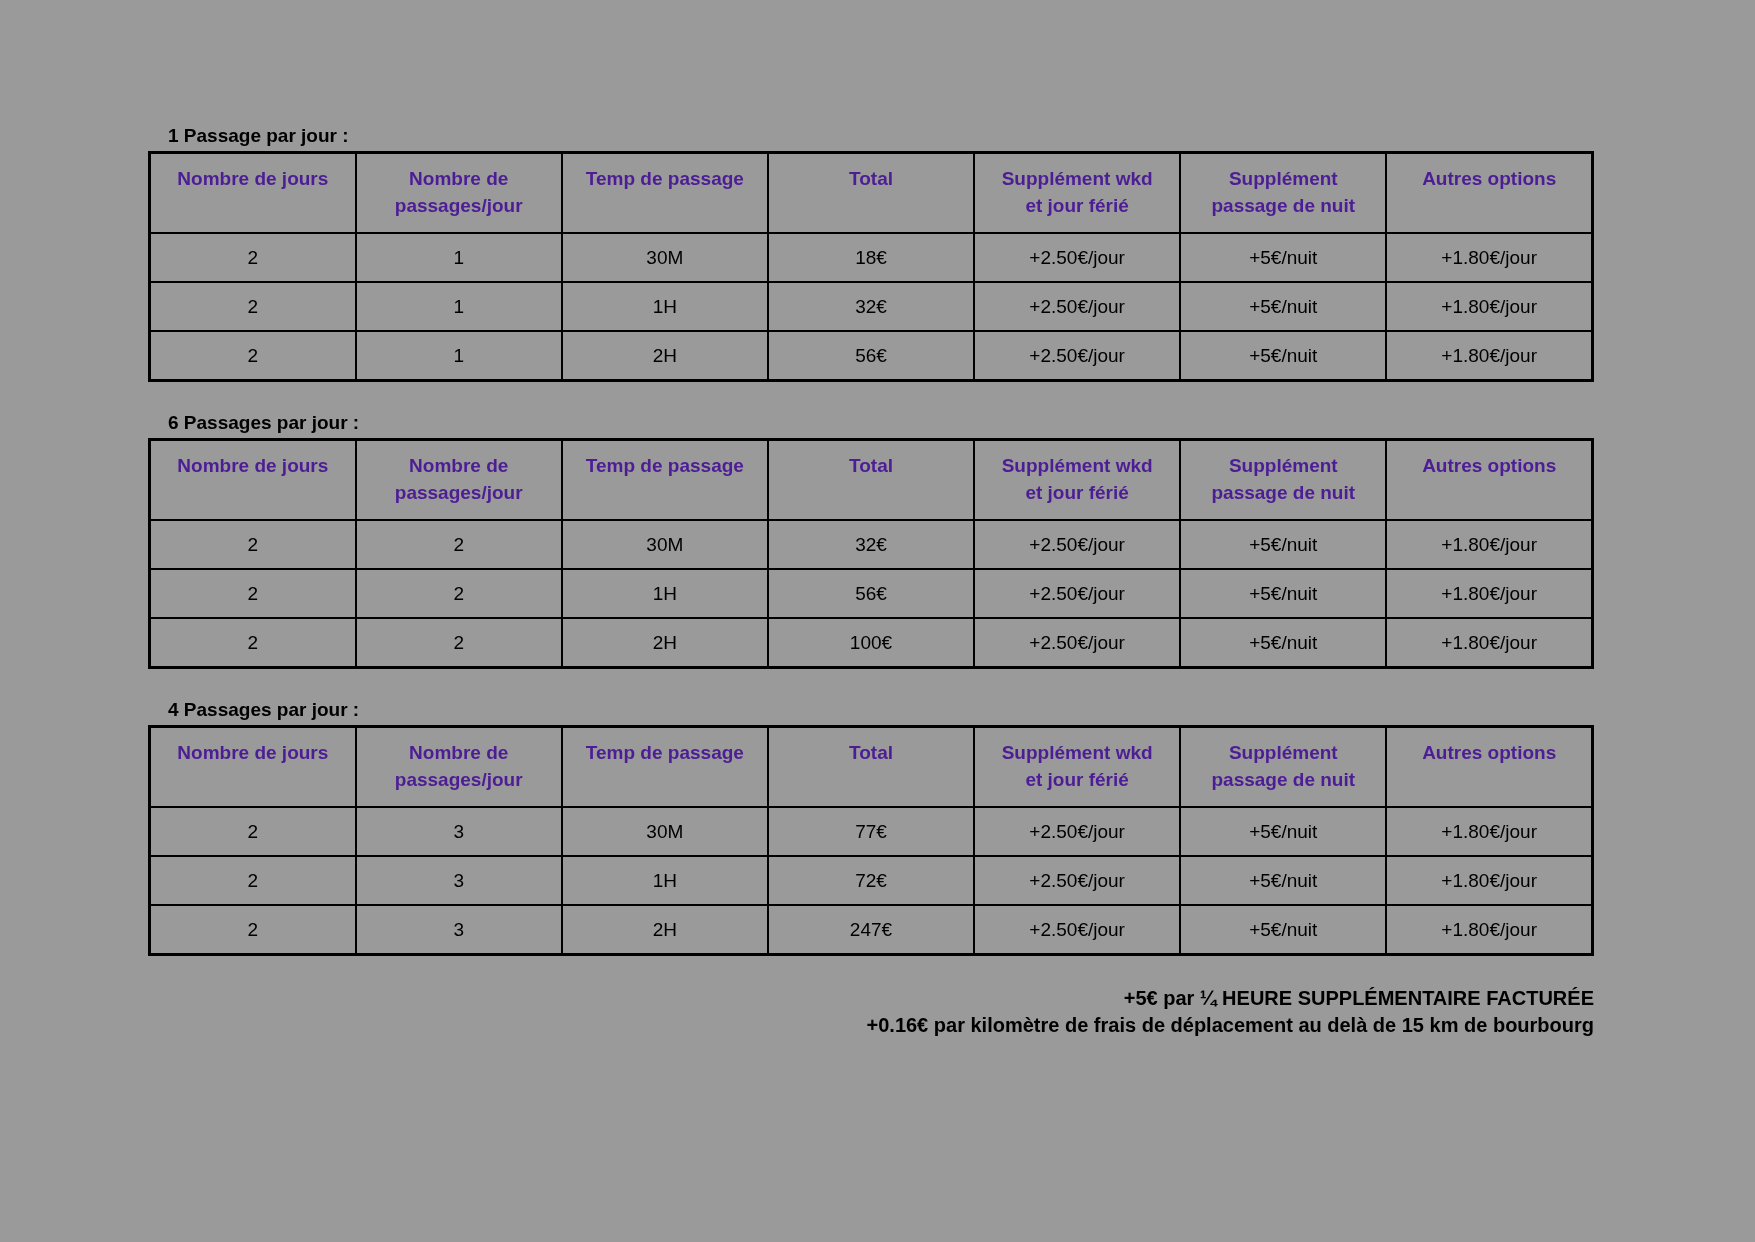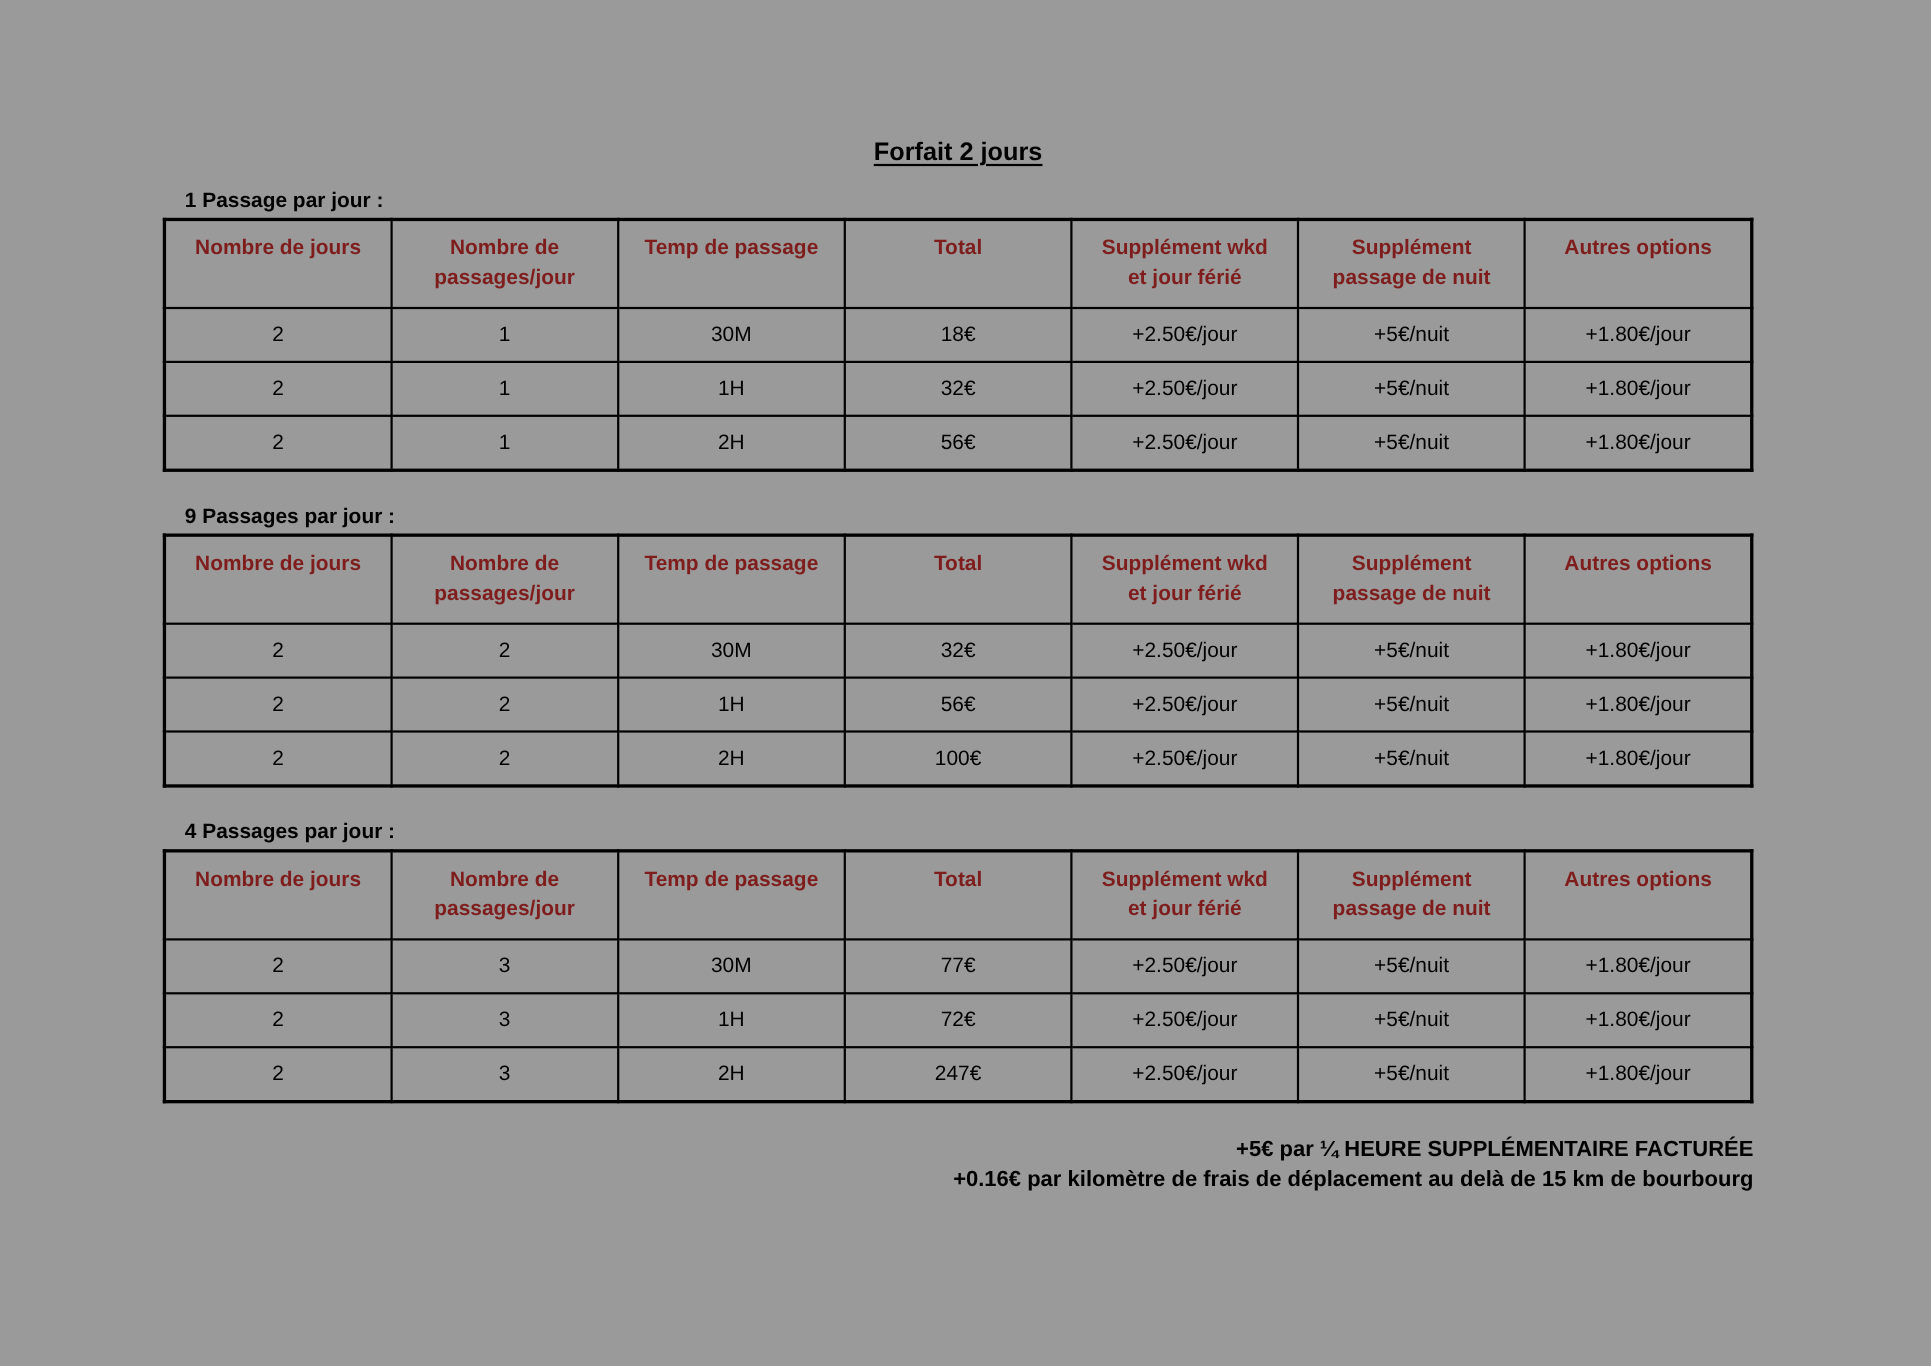--- a/index.html
+++ b/index.html
@@ -47,21 +47,21 @@
   table.price-table th,
   table.price-table td {
     border: 2px solid #000000;
     text-align: center;
     overflow: hidden;
   }
   table.price-table th {
     height: 66px;
     vertical-align: top;
     padding-top: 11px;
-    color: #7f1d1d;
+    color: #4c1d95;
     font-size: 19px;
     font-weight: bold;
     line-height: 27px;
   }
   table.price-table td {
     height: 45px;
     vertical-align: middle;
     font-size: 19px;
     font-weight: normal;
   }
@@ -71,21 +71,20 @@
     font-size: 20px;
     font-weight: bold;
     line-height: 27px;
   }
 </style>
 </head>
 <body>
 
 <div class="content">
 
-  <div class="doc-title">Forfait 2 jours</div>
 
   <div id="sections">
       <div class="section">
         <div class="section-label">1 Passage par jour :</div>
         <table class="price-table">
           <thead>
             <tr>
               <th>
                 <div>Nombre de jours</div>
               </th>
@@ -137,21 +136,21 @@
               <td>2H</td>
               <td>56€</td>
               <td>+2.50€/jour</td>
               <td>+5€/nuit</td>
               <td>+1.80€/jour</td>
             </tr>
           </tbody>
         </table>
       </div>
       <div class="section">
-        <div class="section-label">9 Passages par jour :</div>
+        <div class="section-label">6 Passages par jour :</div>
         <table class="price-table">
           <thead>
             <tr>
               <th>
                 <div>Nombre de jours</div>
               </th>
               <th>
                 <div>Nombre de</div>
                 <div>passages/jour</div>
               </th>

